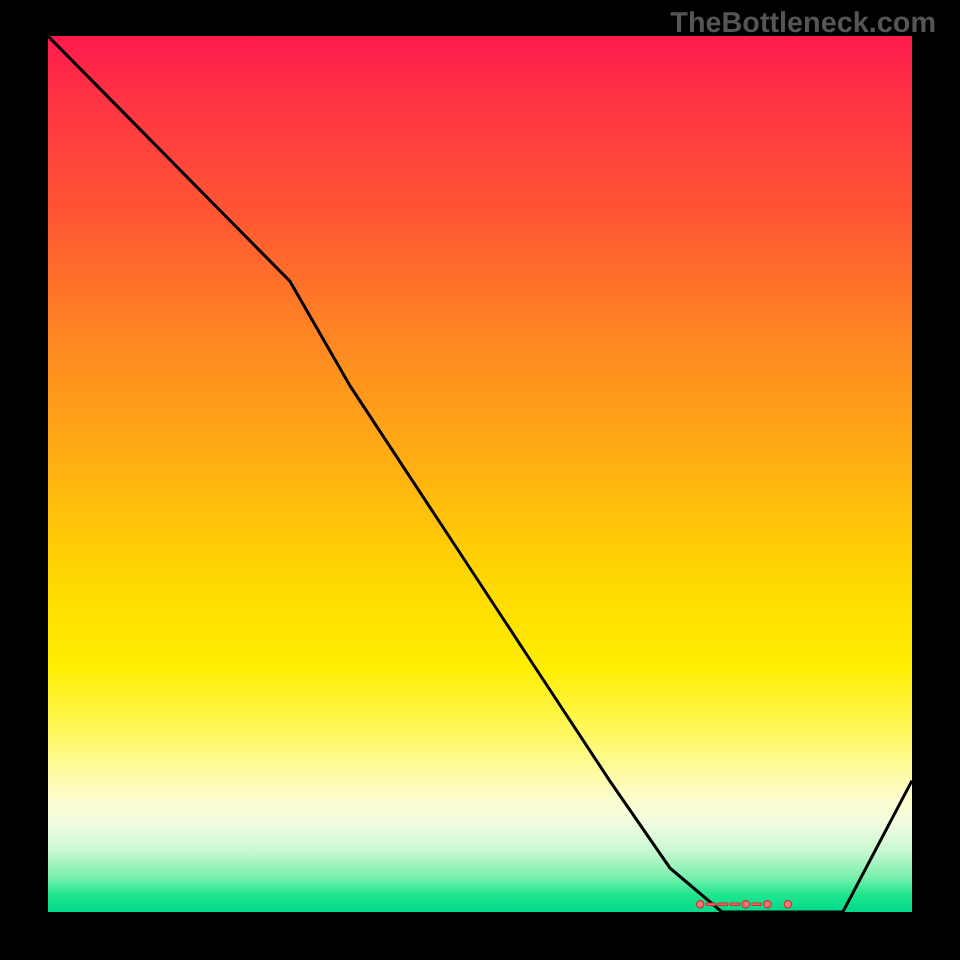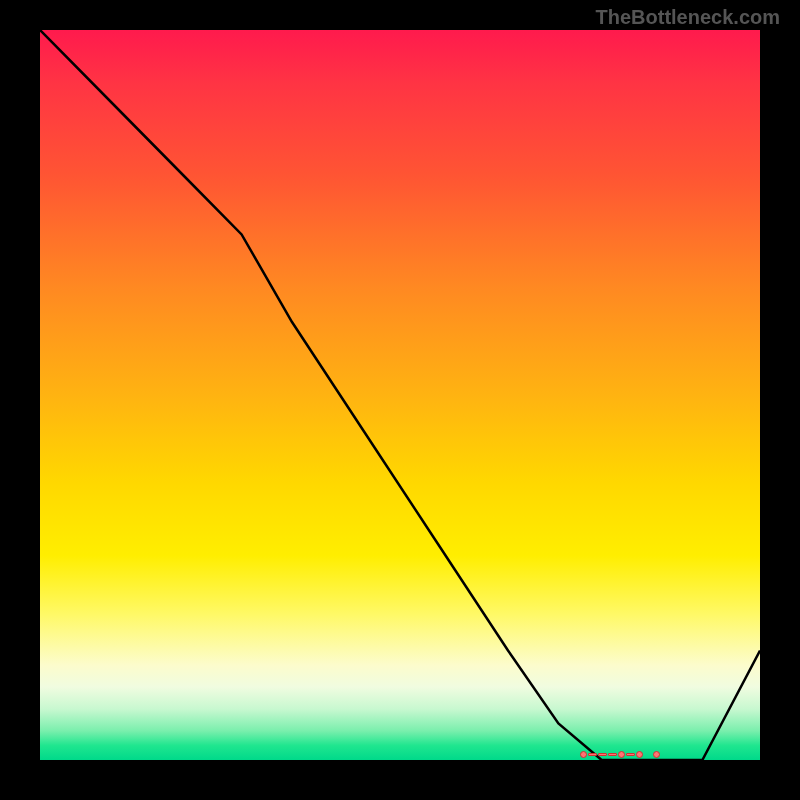--- a/index.html
+++ b/index.html
@@ -8,21 +8,21 @@
     height: 800px;
     background: #000;
     position: relative;
     font-family: Arial, sans-serif;
   }
   .watermark {
     position: absolute;
     top: 6px;
     right: 20px;
     color: #555;
-    font-size: 20px;
+    font-size: 24px;
     font-weight: bold;
     z-index: 10;
   }
   .plot-area {
     position: absolute;
     left: 40px;
     top: 30px;
     width: 720px;
     height: 730px;
     background: linear-gradient(to bottom,

